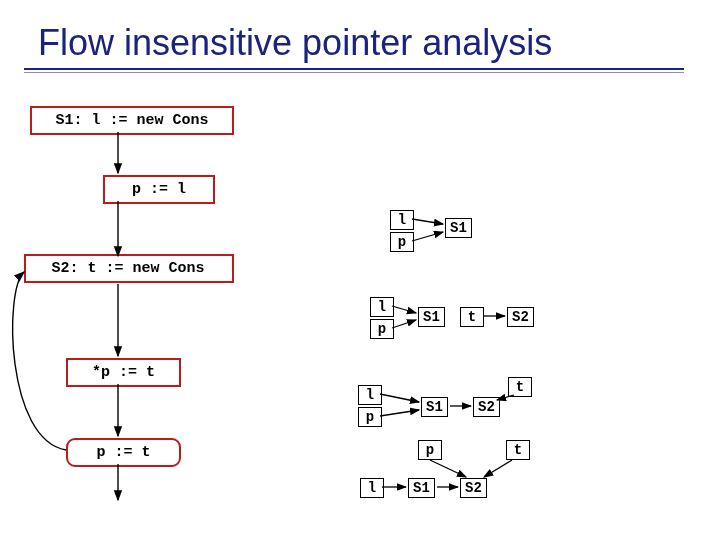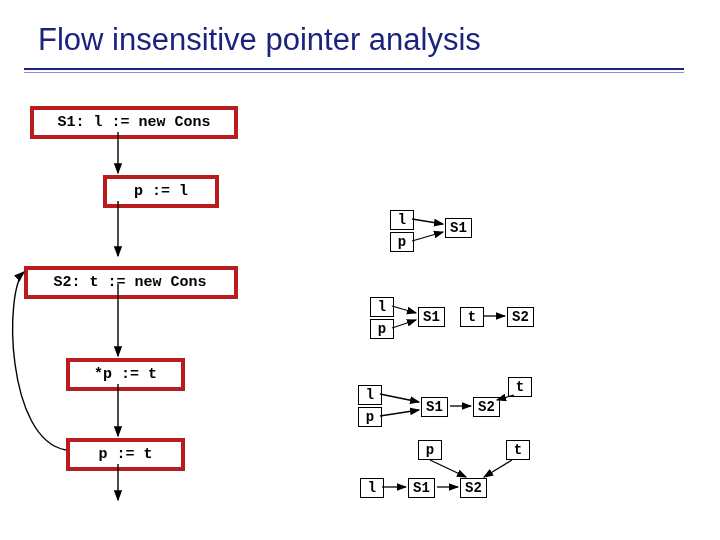--- a/index.html
+++ b/index.html
@@ -9,36 +9,36 @@
     background: #fff;
     width: 720px;
     height: 540px;
     position: relative;
     overflow: hidden;
   }
   .title {
     position: absolute;
     top: 22px;
     left: 38px;
-    font-size: 31px;
+    font-size: 36px;
     color: #1a237e;
     font-weight: 400;
   }
   .hr {
     position: absolute;
     top: 68px;
     left: 24px;
     width: 660px;
     border-top: 2px solid #1a237e;
     border-bottom: 1px solid #8a8fbf;
     height: 2px;
   }
   .codebox {
     position: absolute;
-    border: 4px solid #b91c1c;
+    border: 2px solid #b91c1c;
     background: #fff;
     font-family: "Courier New", monospace;
     font-weight: bold;
     font-size: 15px;
     padding: 4px 8px;
     white-space: pre;
     text-align: center;
   }
   .node {
     position: absolute;
@@ -61,23 +61,23 @@
   }
 </style>
 </head>
 <body>
 
 <div class="title">Flow insensitive pointer analysis</div>
 <div class="hr"></div>
 
 <div class="codebox" style="top:106px; left:30px; width:184px;">S1: l := new Cons</div>
 <div class="codebox" style="top:175px; left:67px; width:92px;margin-left:36px;">p := l</div>
-<div class="codebox" style="top:266px; left:24px; width:192px;padding-left:6px;">S2: t := new Cons</div>
+<div class="codebox" style="top:254px; left:24px; width:192px;padding-left:6px;">S2: t := new Cons</div>
 <div class="codebox" style="top:358px; left:66px; width:95px;text-align:center;">*p := t</div>
-<div class="codebox" style="top:438px; left:66px; width:95px;">p := t</div>
+<div class="codebox" style="top:438px; left:66px; width:95px;border-radius:9px;">p := t</div>
 
 <div class="node" style="top:210px; left:390px;">l</div>
 <div class="node" style="top:232px; left:390px;">p</div>
 <div class="node" style="top:218px; left:445px;">S1</div>
 
 <div class="node" style="top:297px; left:370px;">l</div>
 <div class="node" style="top:319px; left:370px;">p</div>
 <div class="node" style="top:307px; left:418px;">S1</div>
 <div class="node" style="top:307px; left:460px;">t</div>
 <div class="node" style="top:307px; left:507px;">S2</div>

